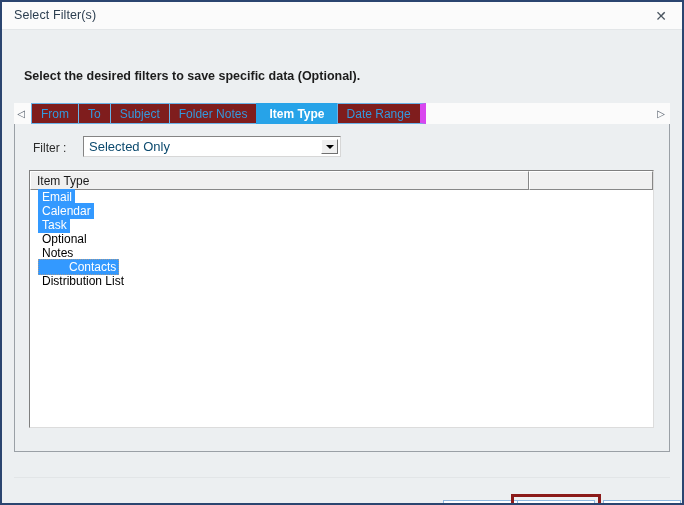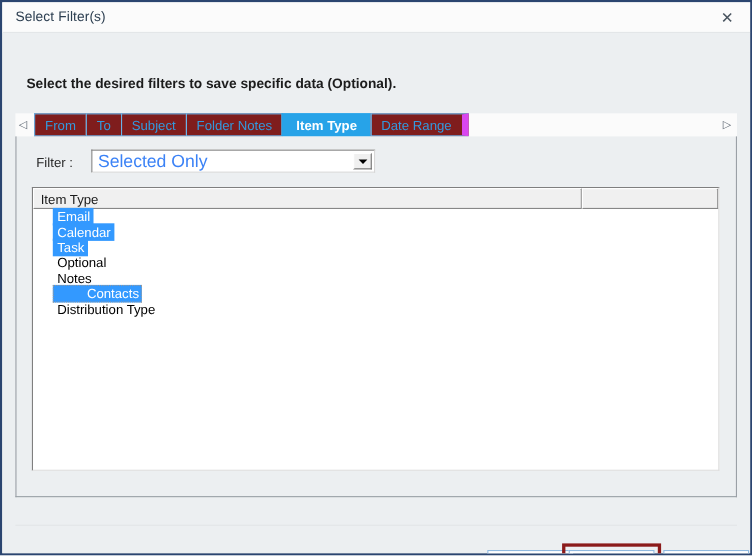--- a/index.html
+++ b/index.html
@@ -157,22 +157,22 @@
     background: #ffffff;
     border: 1px solid #848484;
     border-right-color: #d7d7d7;
     border-bottom-color: #d7d7d7;
     cursor: pointer;
   }
   .combo-value {
     position: absolute;
     left: 5px;
     top: 2px;
-    font-size: 16px;
-    color: #3b82f6;
+    font-size: 13px;
+    color: #0c4a6e;
     white-space: nowrap;
   }
   .combo-btn {
     position: absolute;
     right: 2px;
     top: 2px;
     width: 17px;
     height: 15px;
     box-sizing: border-box;
     background: #f0f0f0;
@@ -238,21 +238,21 @@
     height: 14px;
     display: flex;
     align-items: center;
     cursor: pointer;
   }
   .lv-cell {
     font-size: 12px;
     color: #000;
     line-height: 14px;
     padding: 0 2px 0 3px;
-    margin-left: 18px;
+    margin-left: 8px;
     white-space: nowrap;
     box-sizing: border-box;
     border: 1px solid transparent;
   }
   .lv-row.selected .lv-cell {
     background: #3399ff;
     color: #ffffff;
   }
   .lv-row.focused .lv-cell {
     border: 1px dotted #9a9a9a;
@@ -369,21 +369,21 @@
           <div class="lv-row">
             <span class="lv-cell">Optional</span>
           </div>
           <div class="lv-row">
             <span class="lv-cell">Notes</span>
           </div>
           <div class="lv-row selected focused">
             <span class="lv-cell">Contacts</span>
           </div>
           <div class="lv-row">
-            <span class="lv-cell">Distribution Type</span>
+            <span class="lv-cell">Distribution List</span>
           </div>
         </div>
       </div>
     </div>
 
     <div class="footer-rule"></div>
 
     <div class="help-link">To know more about this step, please click here.</div>
 
     <div class="btn btn-back"></div>

